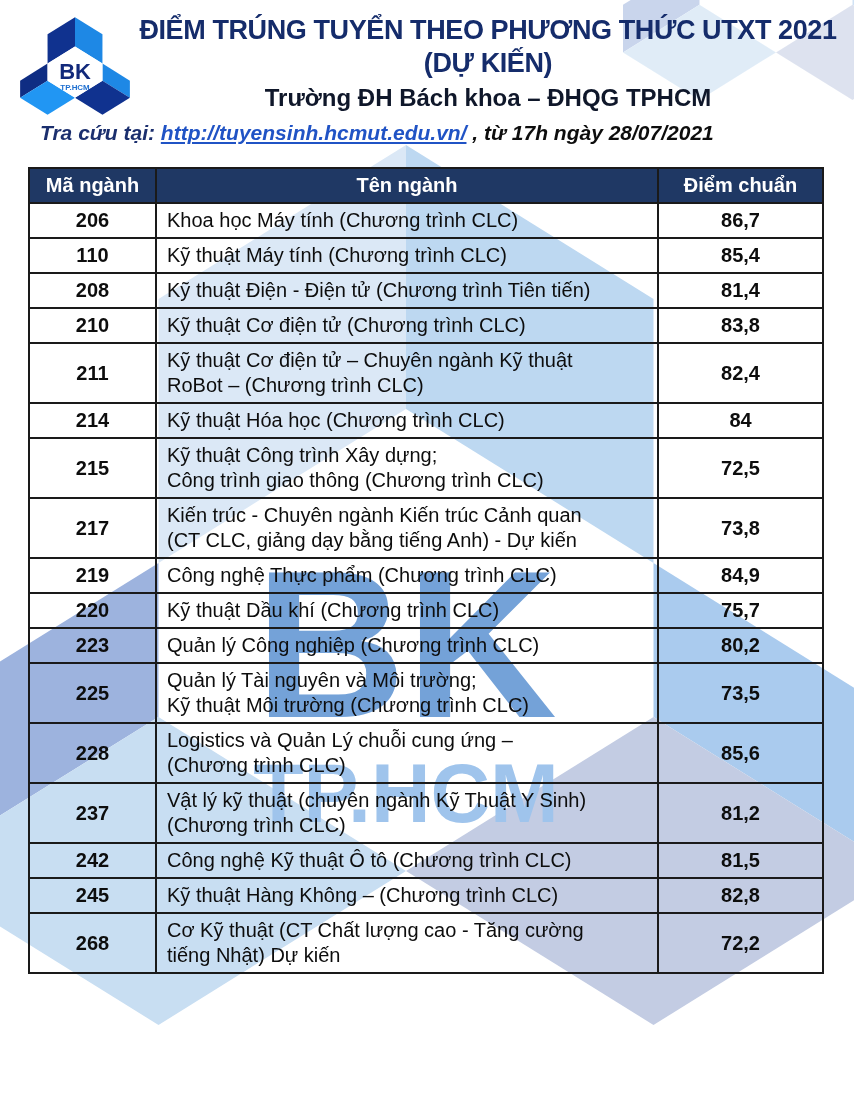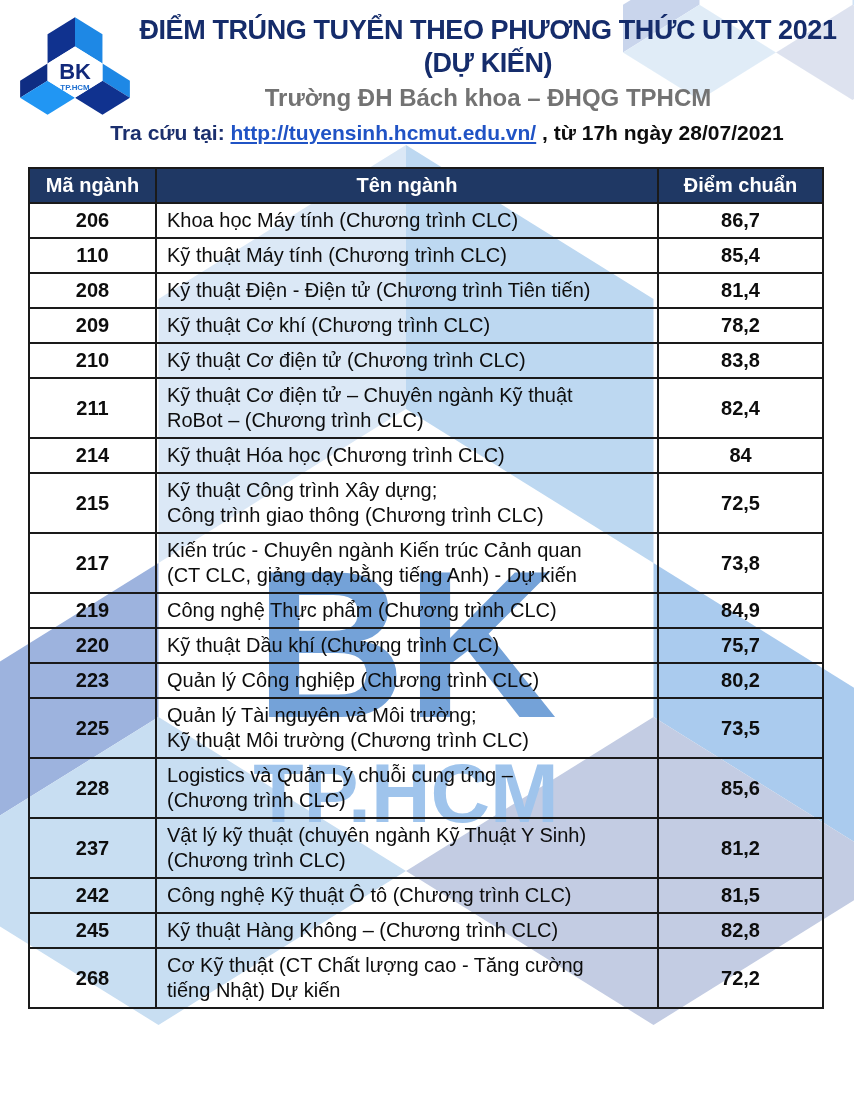--- a/index.html
+++ b/index.html
@@ -42,25 +42,25 @@
   
   .content { position: relative; z-index: 1; }
   .logo { position: absolute; left: 14px; top: 4px; width: 122px; height: 124px; }
   .titles { padding: 14px 10px 0 132px; text-align: center; color: #152c6b; }
   .title-main {
     font-size: 27px; font-weight: 700; line-height: 33px; letter-spacing: -0.4px;
     color: #152c6b;
   }
   .title-sub {
     font-size: 24px; font-weight: 700; line-height: 30px; margin-top: 3px;
-    color: #737373;
+    color: #0f172a;
   }
   .lookup {
-    margin-top: 7px; text-align: center; font-size: 21px; line-height: 26px;
-    color: #111111; padding-left: 40px;
+    margin-top: 7px; font-size: 21px; line-height: 26px;
+    color: #111111; padding-left: 40px; font-style: italic;
   }
   .lookup .pfx { color: #1b2f6e; font-weight: 700; }
   .lookup a.url { color: #2053c5; text-decoration: underline; font-weight: 700; cursor: pointer; }
   .lookup .sfx { color: #0d0d0d; font-weight: 700; }
 
   
   .table-wrap { position: absolute; left: 28px; top: 167px; width: 725px; z-index: 1; }
   table.scores {
     width: 794px; border-collapse: collapse; table-layout: fixed;
   }
@@ -162,25 +162,20 @@
     <td class="name">Kỹ thuật Máy tính (Chương trình CLC)</td>
     <td class="score">85,4</td>
   </tr>
 
   <tr>
     <td class="code">208</td>
     <td class="name">Kỹ thuật Điện - Điện tử (Chương trình Tiên tiến)</td>
     <td class="score">81,4</td>
   </tr>
 
-  <tr>
-    <td class="code">209</td>
-    <td class="name">Kỹ thuật Cơ khí (Chương trình CLC)</td>
-    <td class="score">78,2</td>
-  </tr>
 
   <tr>
     <td class="code">210</td>
     <td class="name">Kỹ thuật Cơ điện tử (Chương trình CLC)</td>
     <td class="score">83,8</td>
   </tr>
 
   <tr>
     <td class="code">211</td>
     <td class="name">Kỹ thuật Cơ điện tử – Chuyên ngành Kỹ thuật

